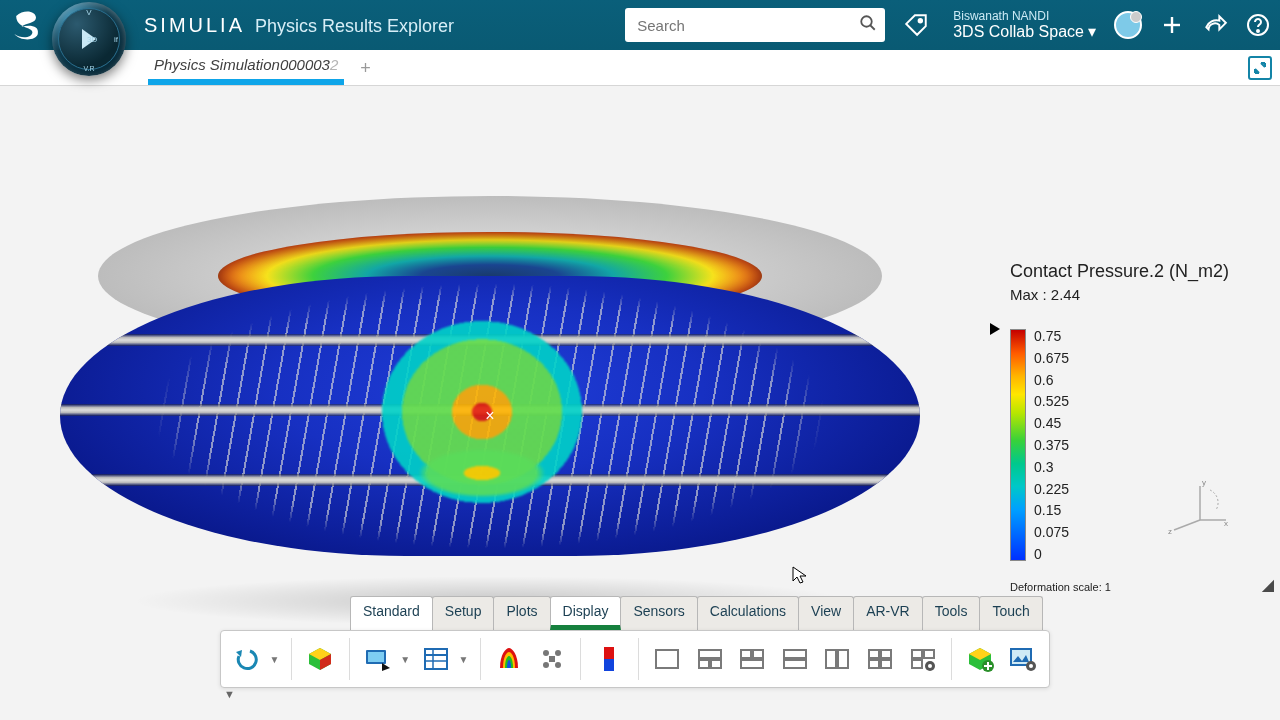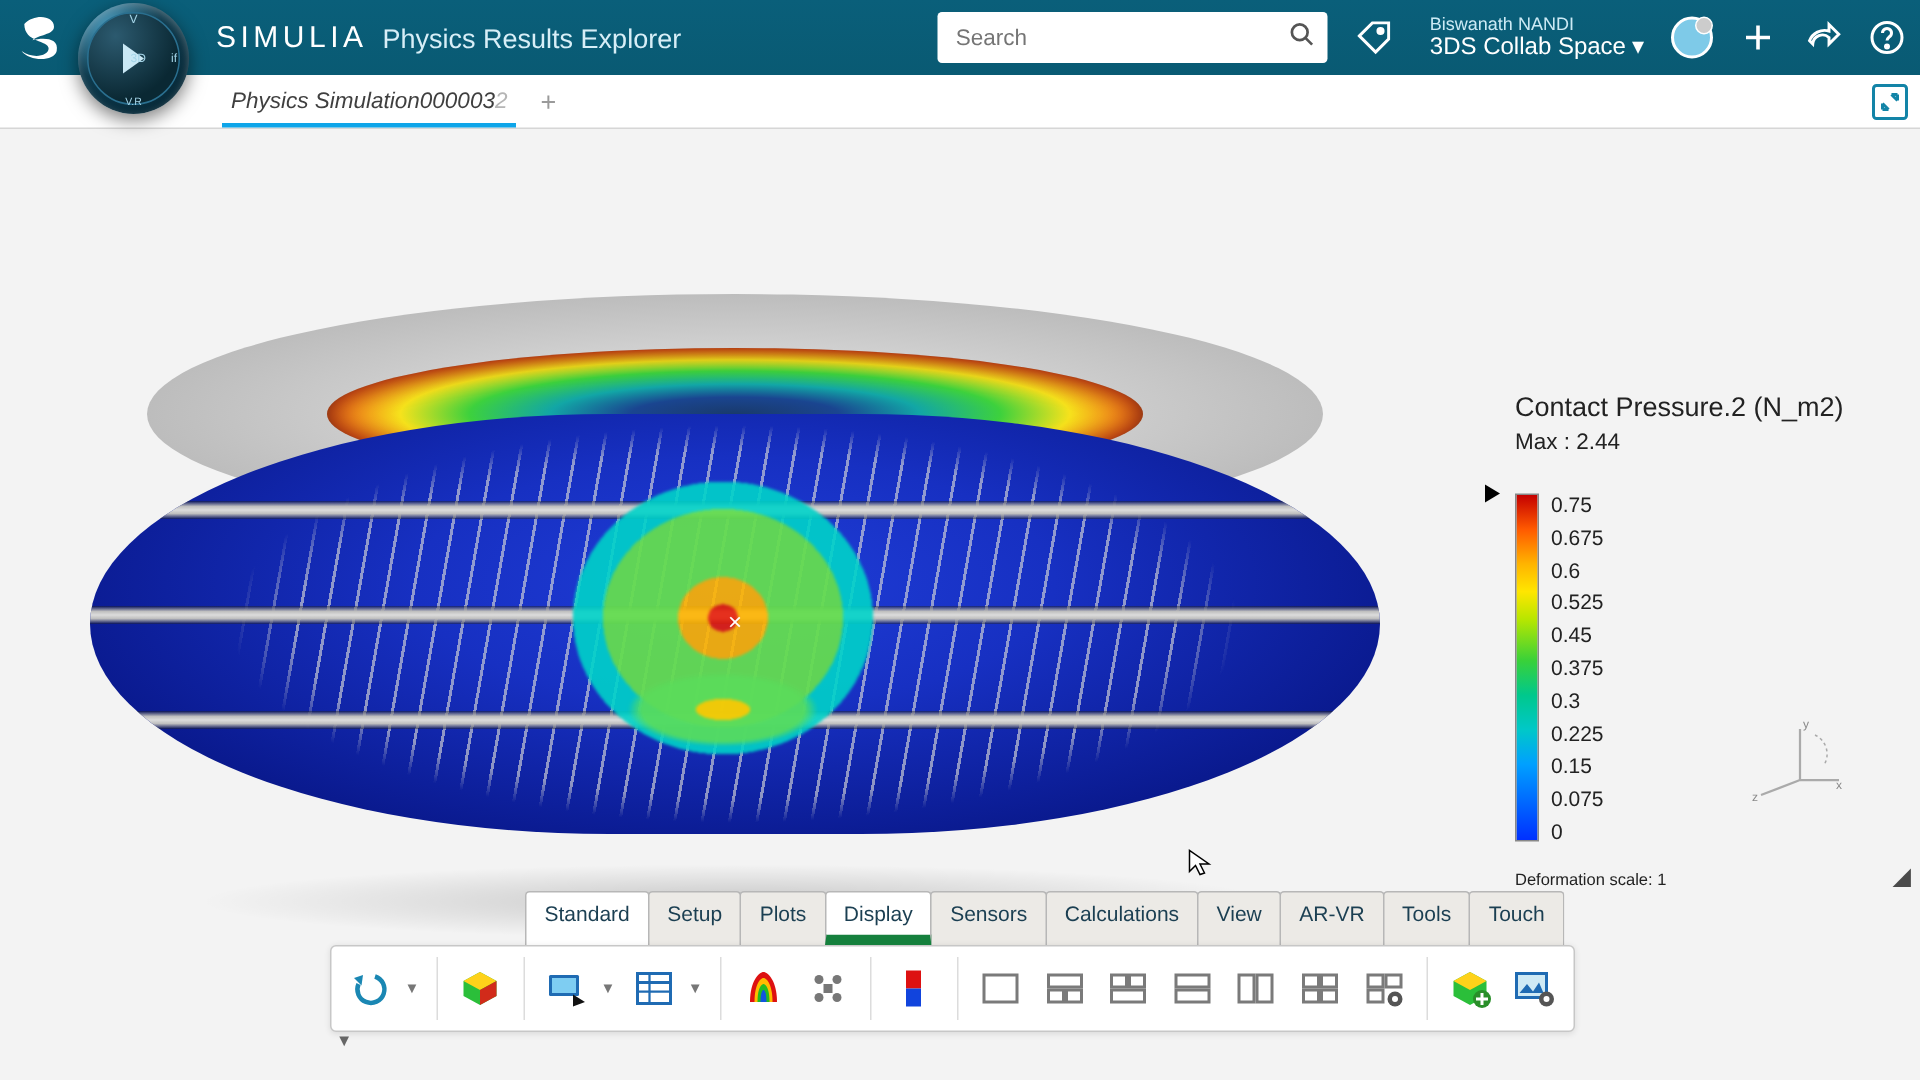--- a/index.html
+++ b/index.html
@@ -69,21 +69,21 @@
   .avatar-ico::after{content:"";position:absolute;right:-2px;top:-2px;width:10px;height:10px;border-radius:50%;background:#ccc;border:1px solid #fff;}
   
   
   .tabstrip {
     height: 36px; background:#fff; border-bottom:1px solid #d6d6d6;
     display:flex; align-items:flex-end; padding-left: 148px;
     position:relative;
   }
   .tabstrip .doc-tab {
     font-size:15px; font-style:italic; color:#3f3f3f;
-    padding: 7px 6px 6px 6px; border-bottom: 3px solid #0ea5e9;
+    padding: 7px 6px 6px 6px; border-bottom: 6px solid #0ea5e9;
   }
   .tabstrip .doc-tab .gray { color:#b5b5b5; font-style:italic; }
   .tabstrip .plus { margin-left:16px; color:#9a9a9a; font-size:18px; padding-bottom:6px; cursor:pointer;}
   .collapse-box {
     position:absolute; right:8px; top:6px;
     width:24px;height:24px;border:2px solid #1384a7;border-radius:3px;
     display:flex;align-items:center;justify-content:center;color:#1384a7;cursor:pointer;
   }
   
   
@@ -199,21 +199,21 @@
     position:absolute; left:350px; bottom:90px;
     display:flex; font-size:14px;
   }
   .action-tabs .at {
     padding:6px 12px; background:#eceae6; border:1px solid #b7b7b7;
     border-bottom:none; color:#1b3f52; cursor:pointer; margin-right:-1px;
     border-radius:3px 3px 0 0;
     text-align:center;
   }
   .action-tabs .at.active {
-    background:#fff; border-bottom:7px solid #15803d; position:relative; z-index:2;
+    background:#fff; border-bottom:5px solid #15803d; position:relative; z-index:2;
   }
   .action-tabs .at.first { background:#fff; }
   
   
   .ribbon {
     position:absolute; left:220px; right:230px; bottom:32px; height:58px;
     background:#fff; border:1px solid #c7c7c7; border-radius:4px;
     display:flex; align-items:center; padding:0 8px; gap:6px;
     box-shadow: 0 1px 4px rgba(0,0,0,.1);
   }

